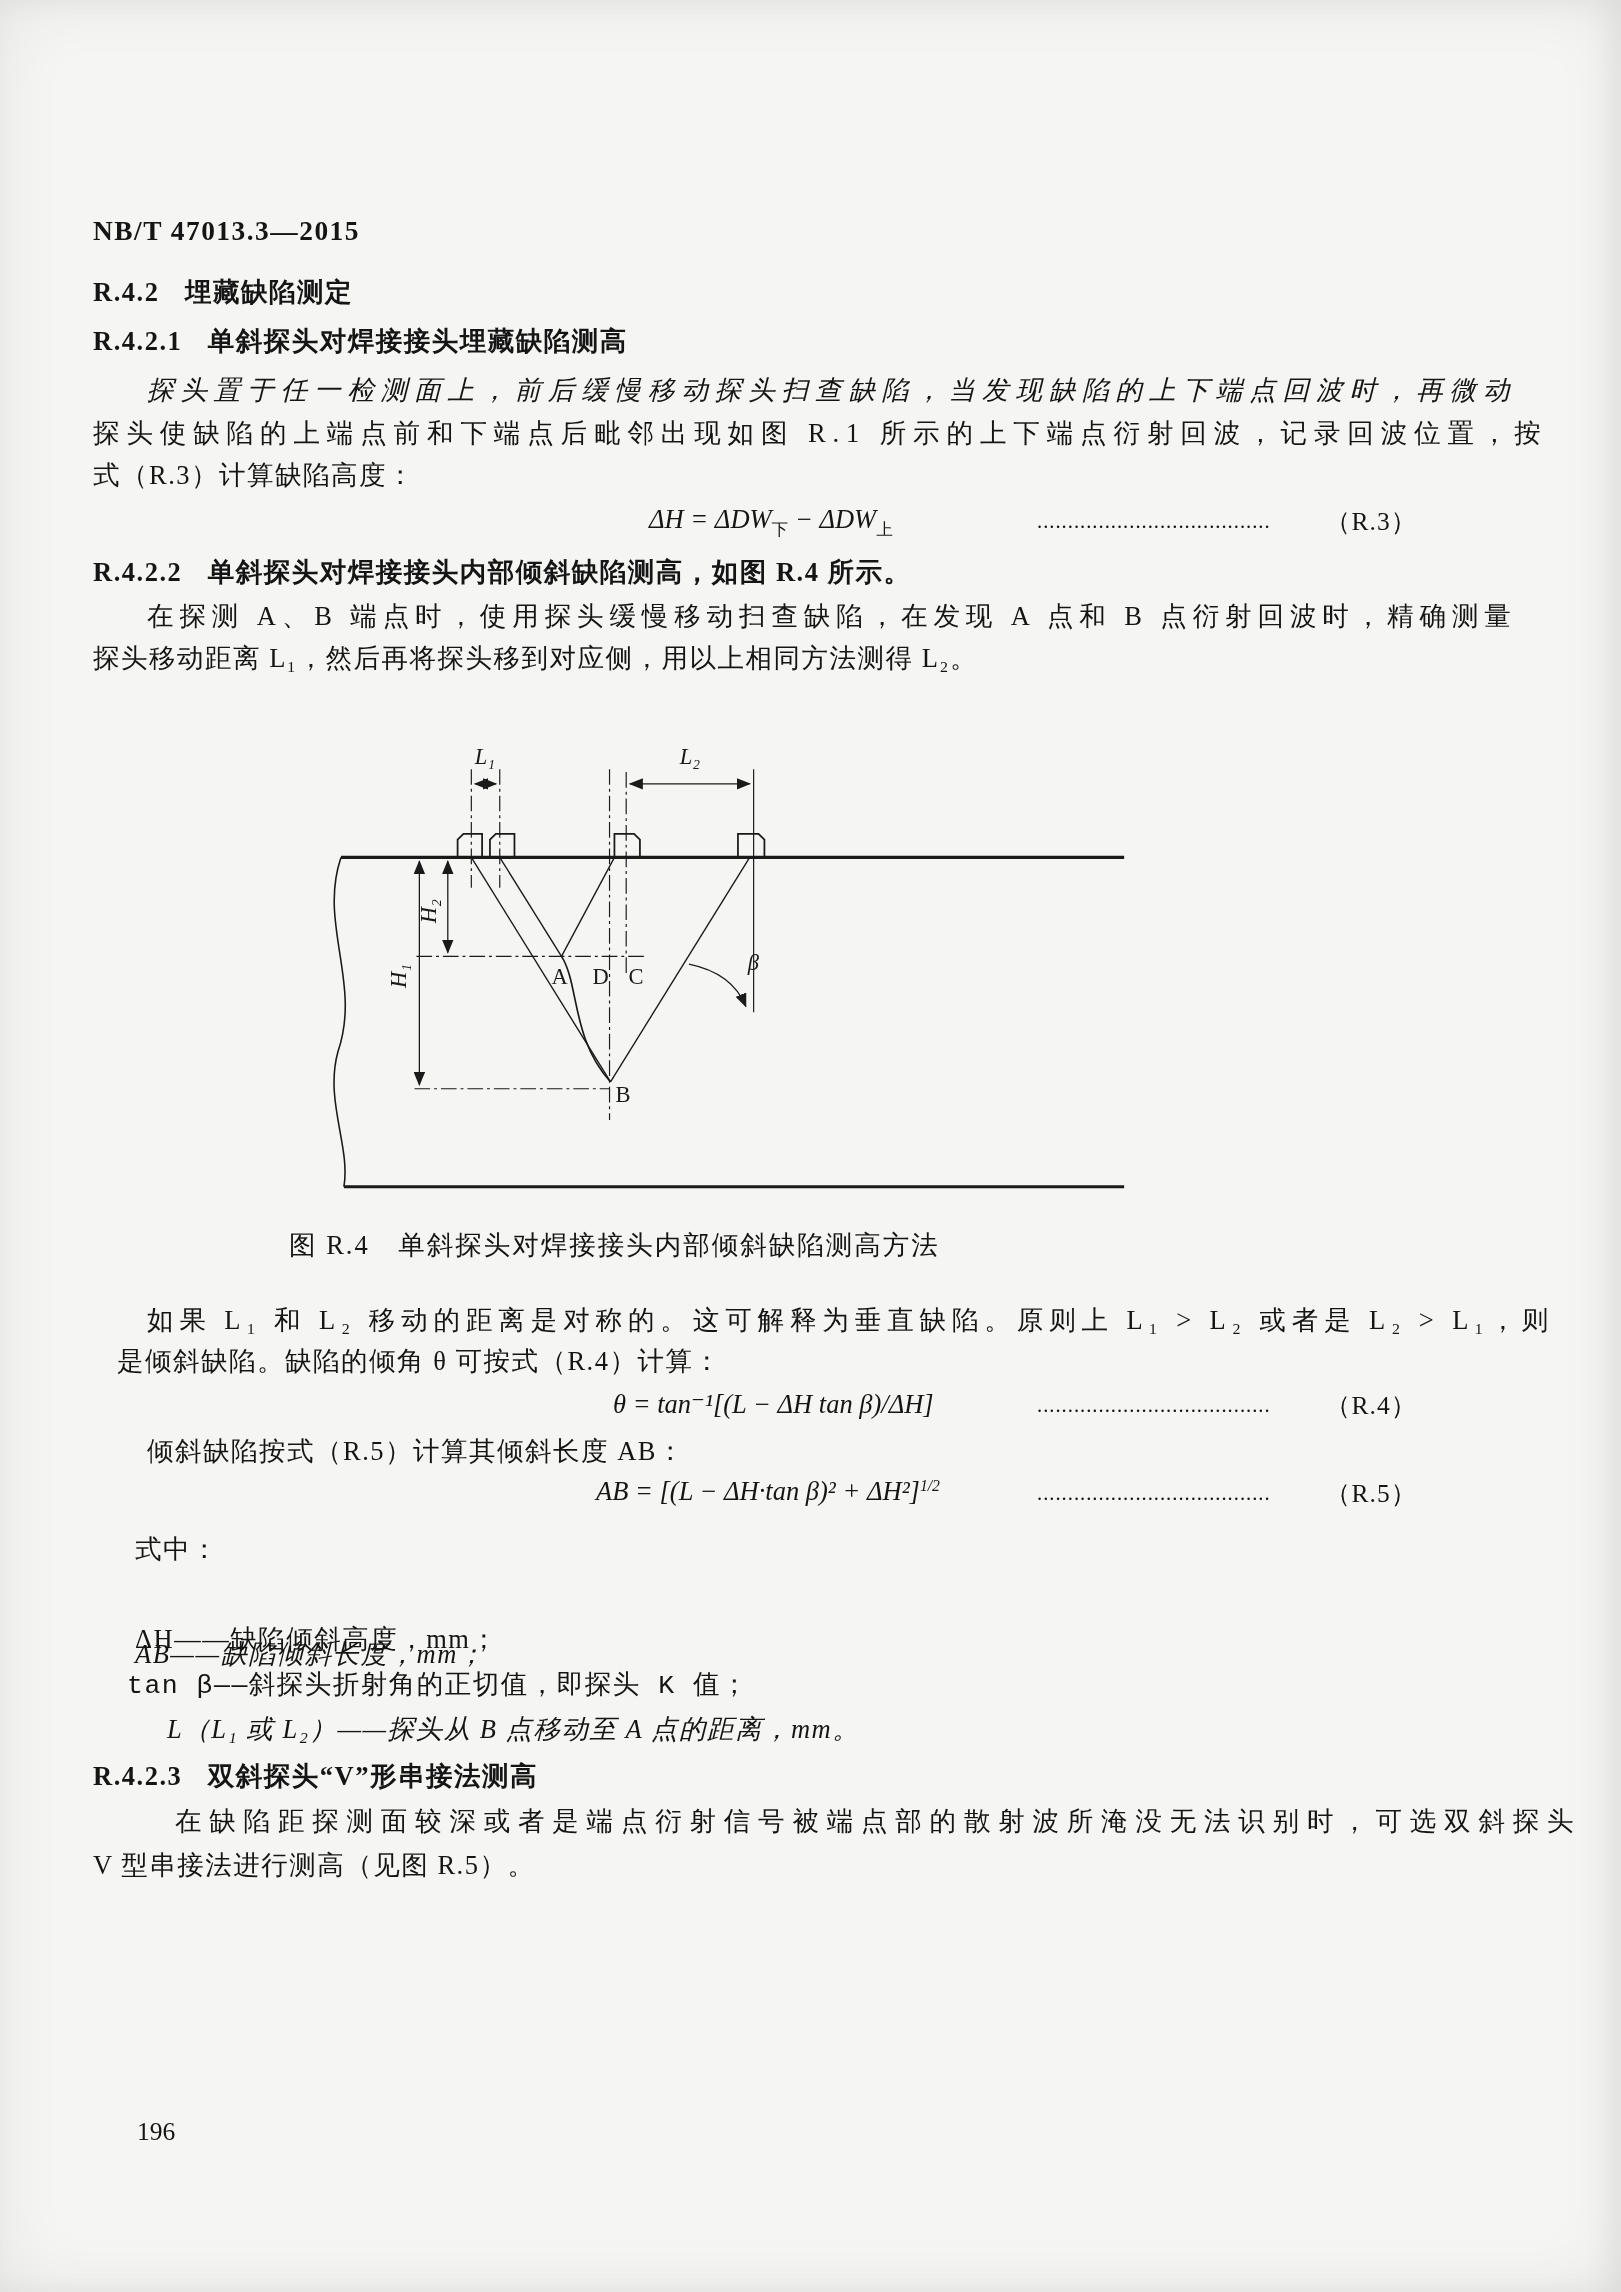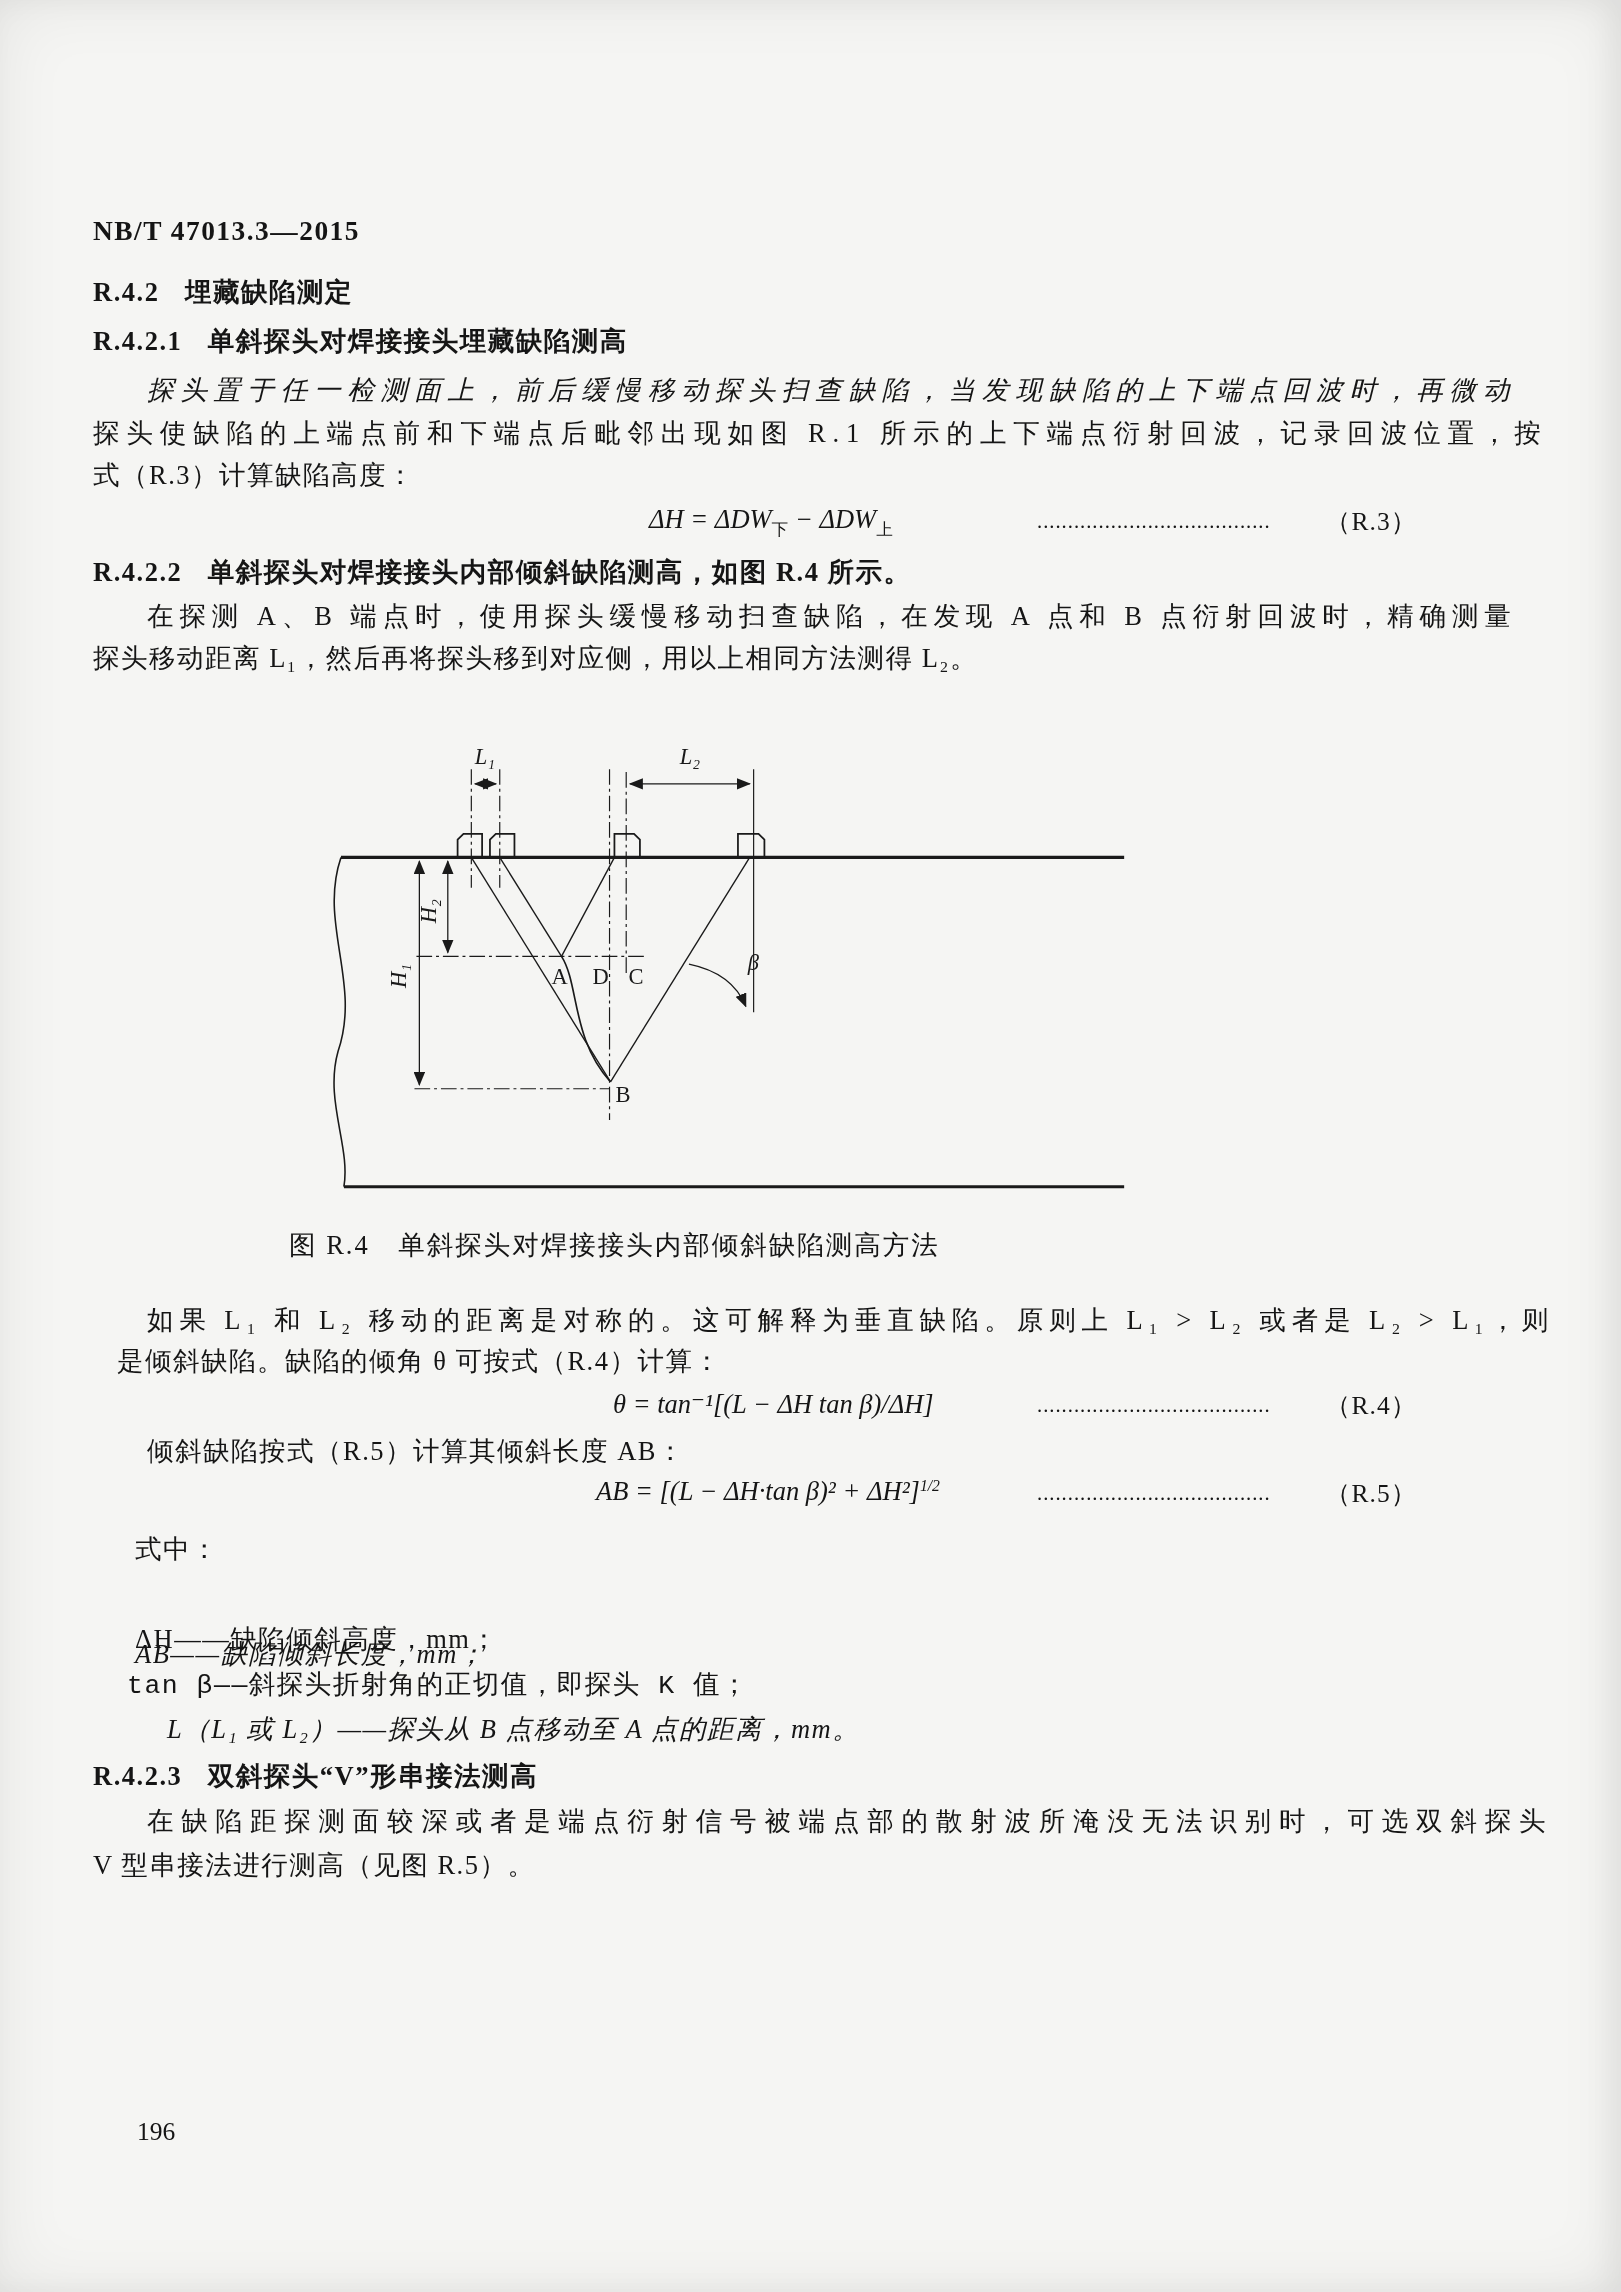--- a/index.html
+++ b/index.html
@@ -10,21 +10,21 @@
     color:#151515;
     overflow:hidden;
   }
   #paper{
     position:absolute;inset:0;
     box-shadow:inset 0 0 69px rgba(0,0,0,0.07), inset -11.8px 0 29px rgba(0,0,0,0.05);
   }
   .ln{position:absolute;white-space:nowrap;font-size:26.5px;letter-spacing:1.5px;}
   .ls6{letter-spacing:5.9px;}
   .ls7{letter-spacing:6.9px;}
-  .ls8{letter-spacing:7.8px;}
+  .ls8{letter-spacing:7.8px;margin-left:28px;}
   .hd{font-weight:bold;}
   .hnum{display:inline-block;margin-right:25.5px;font-weight:bold;}
   .formula{font-style:italic;font-size:26.5px;position:absolute;white-space:nowrap;}
   .formula .sub{font-size:16.7px;font-style:normal;position:relative;top:6.9px;letter-spacing:0;}
   .formula .sup{font-size:15.7px;position:relative;top:-8.8px;}
   .dots{position:absolute;font-size:20.6px;letter-spacing:1px;white-space:nowrap;overflow:hidden;width:286px;}
   .fnum{position:absolute;font-size:25.5px;white-space:nowrap;letter-spacing:1px;}
   #figure-wrap{position:absolute;left:289px;top:723px;width:843px;height:505px;}
   #caption{position:absolute;left:289px;top:1227px;width:843px;text-align:left;
            font-weight:normal;font-size:26.5px;letter-spacing:2px;white-space:nowrap;}

